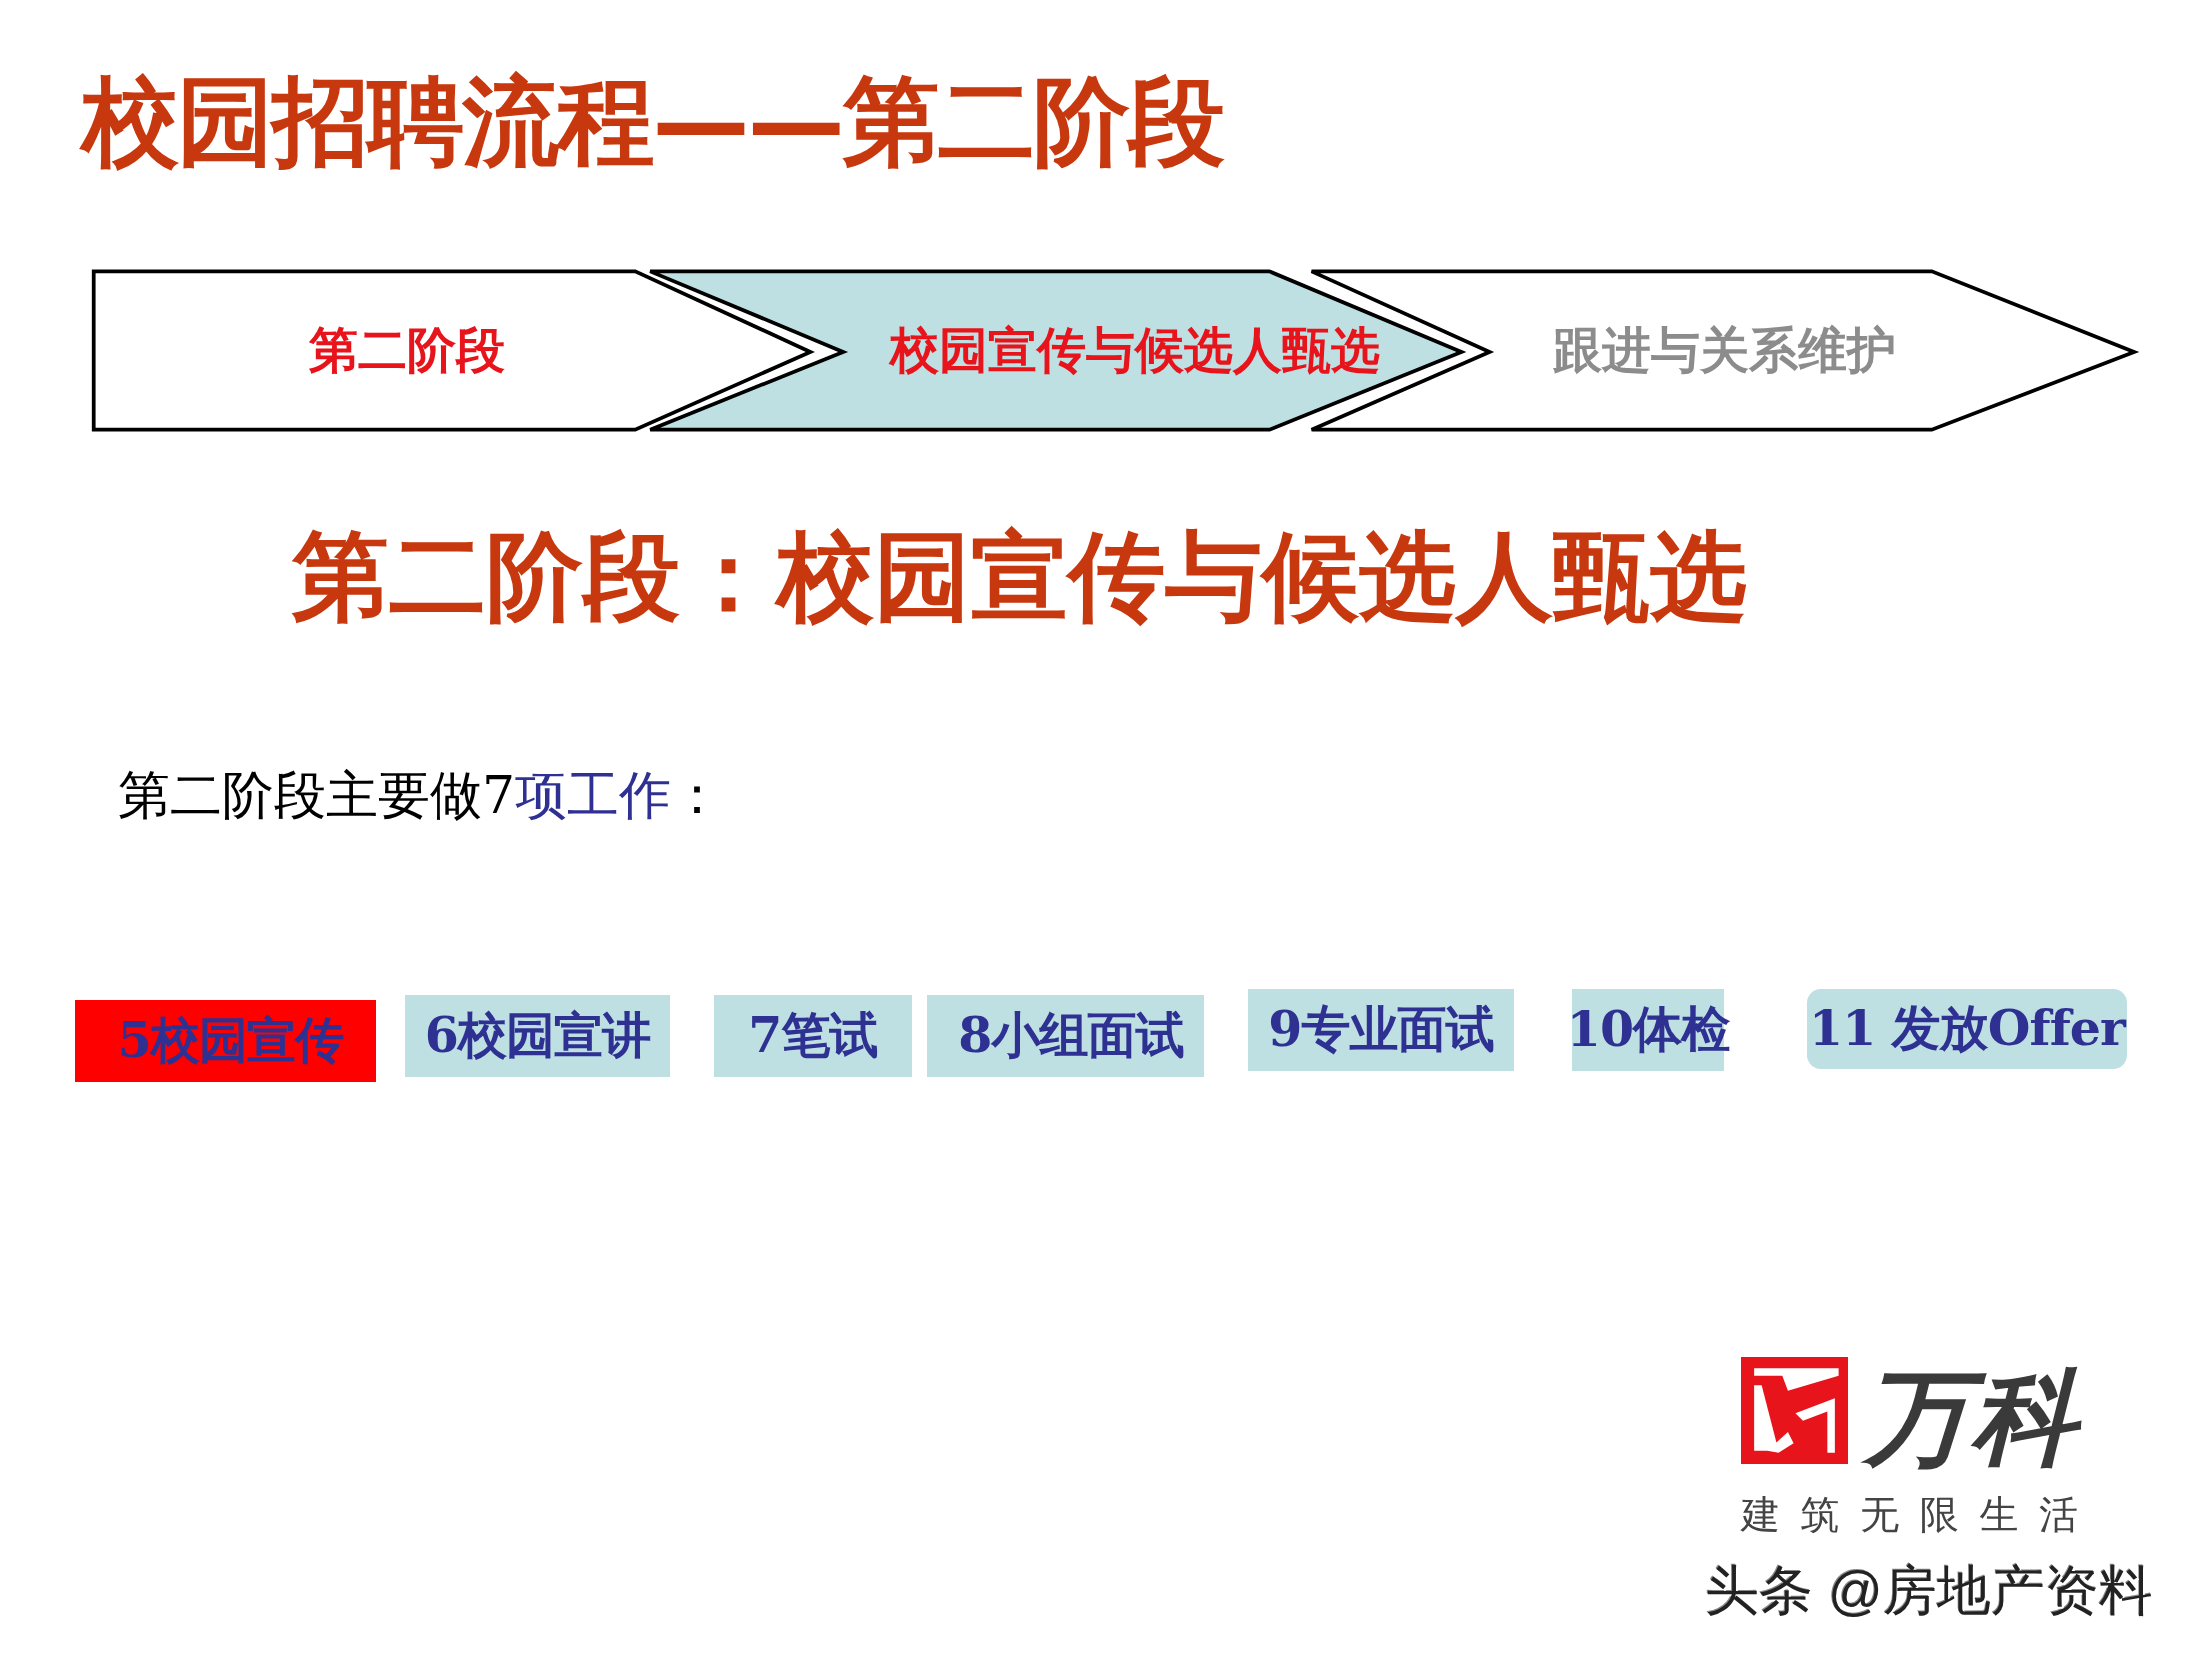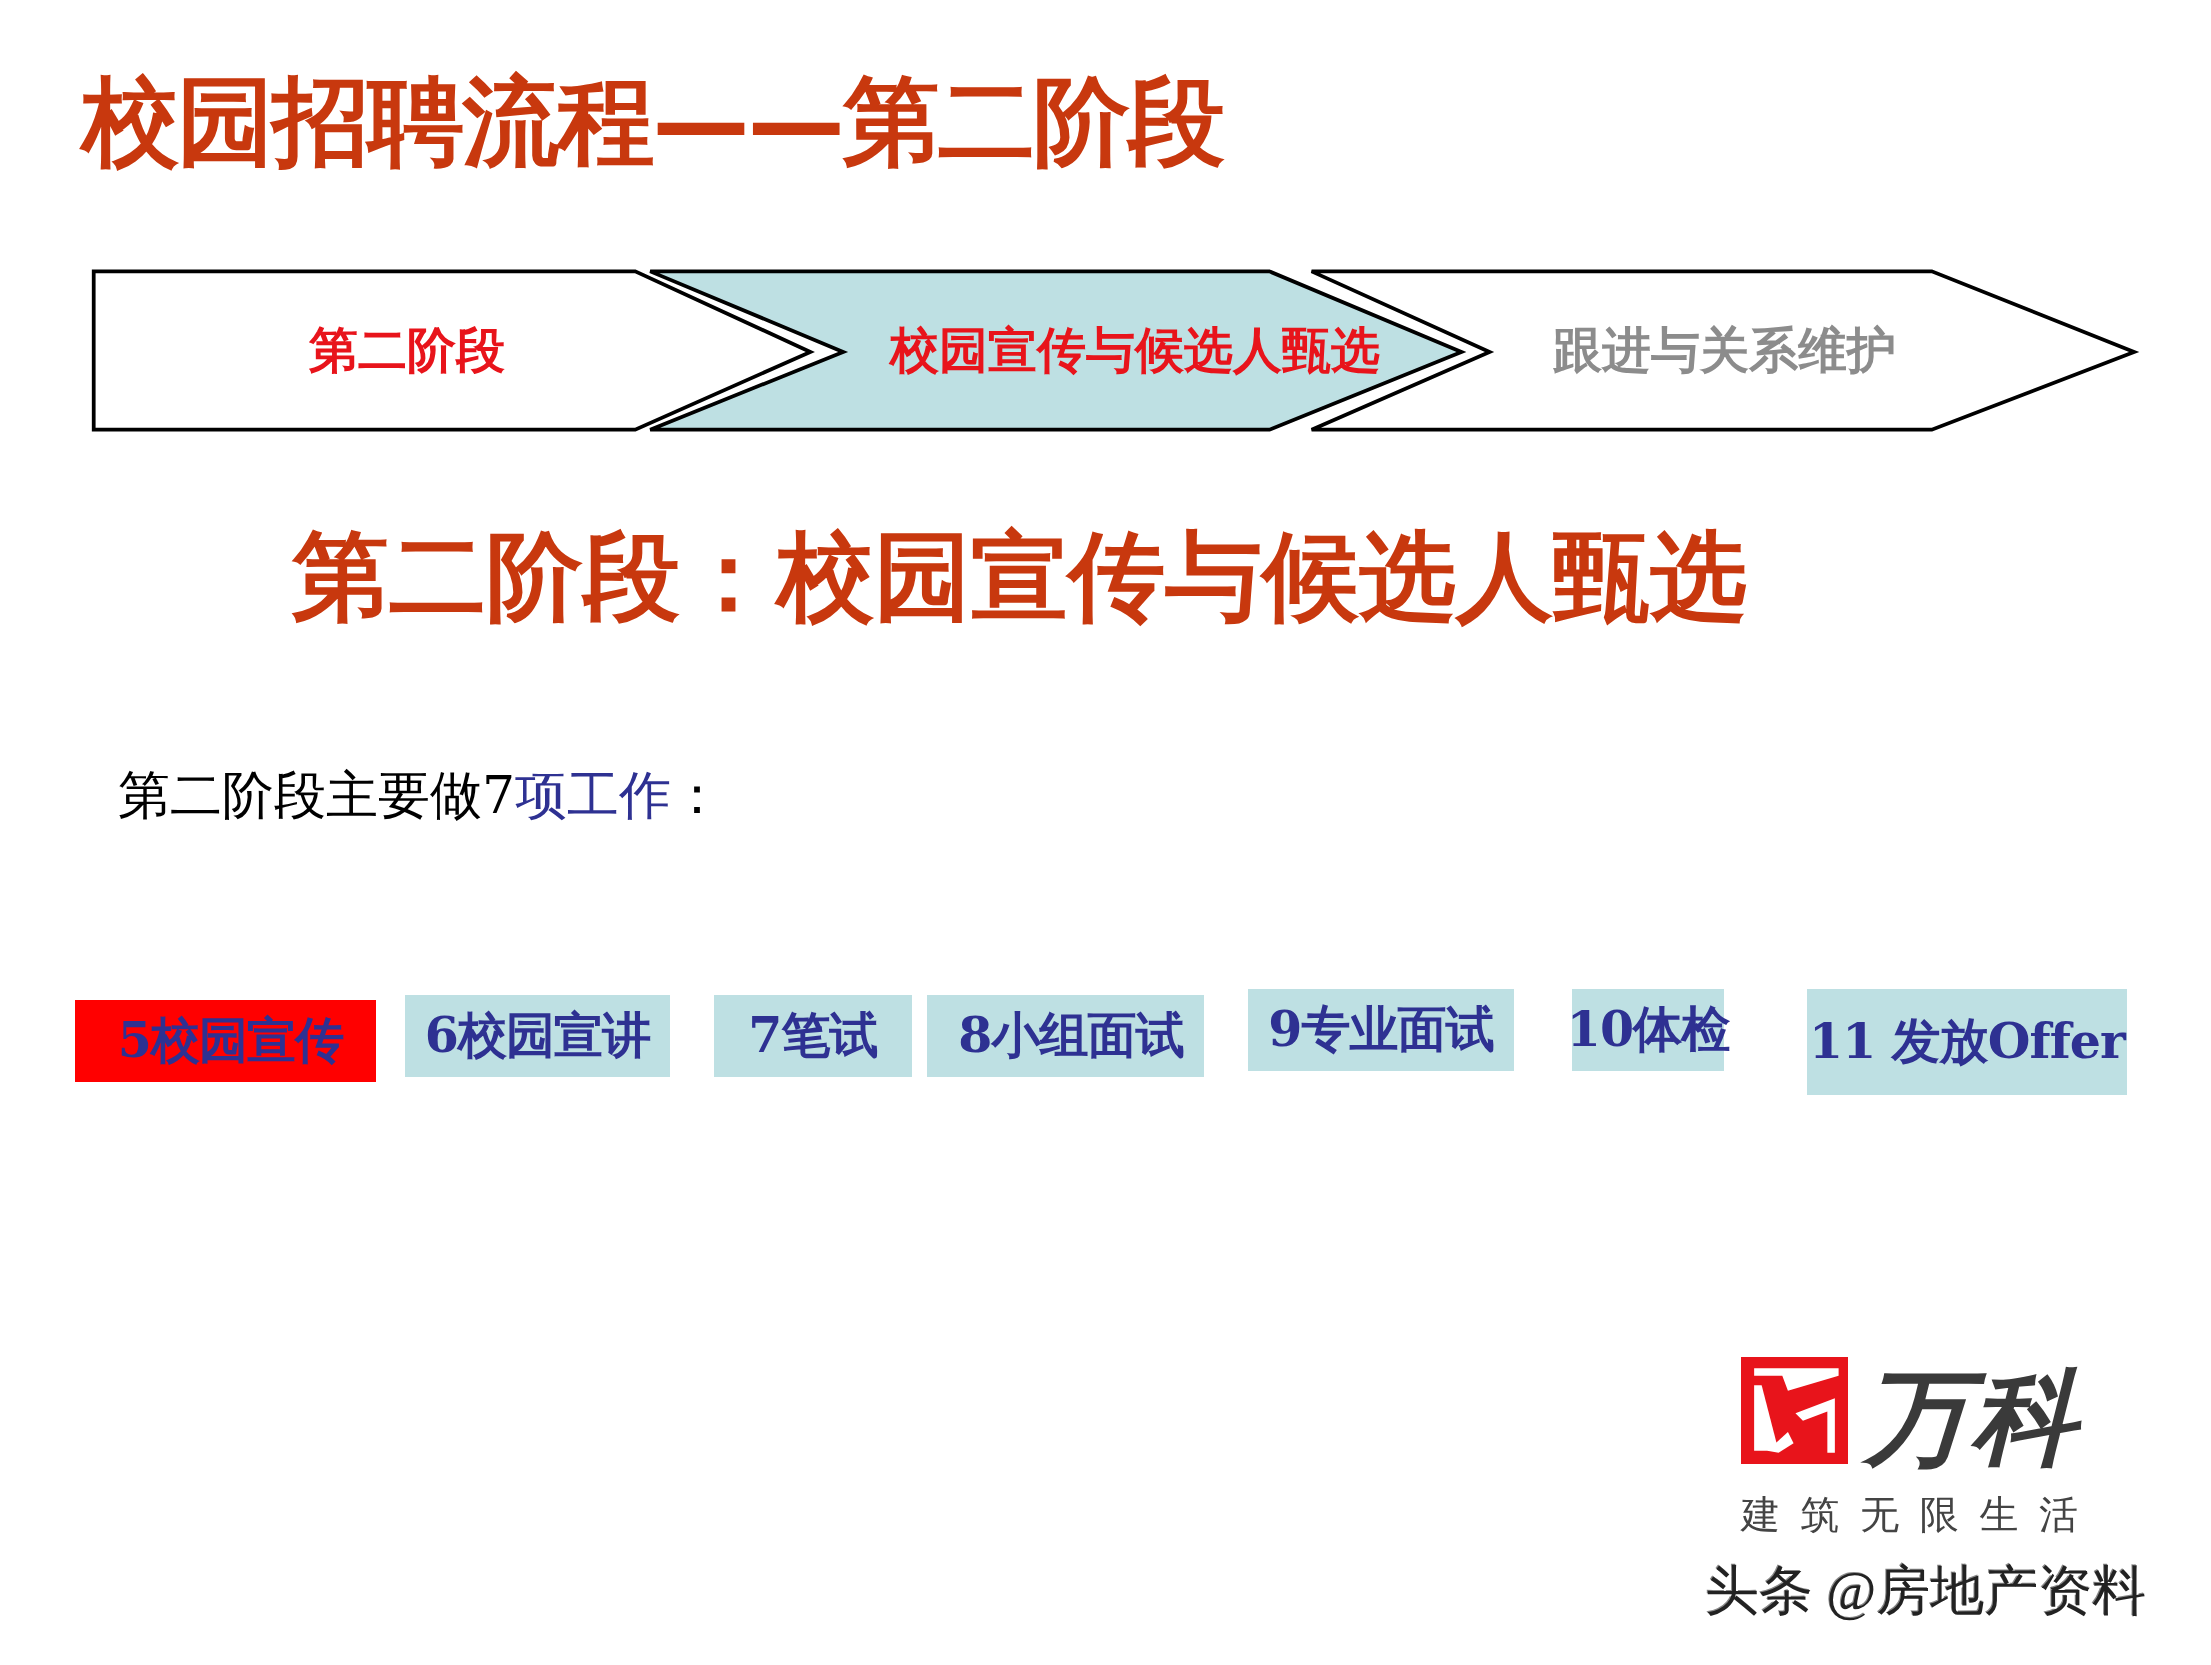--- a/index.html
+++ b/index.html
@@ -9,21 +9,21 @@
   .arrows{left:0;top:262px;width:2211px;height:178px;}
   .arrow-label{position:absolute;top:56px;font-size:49px;font-weight:bold;white-space:nowrap;font-family:"DejaVu Sans","Liberation Sans",sans-serif;}
   .subtitle{left:292px;top:513px;font-size:97px;font-weight:bold;color:#C8380E;white-space:nowrap;font-family:"DejaVu Sans","Liberation Sans",sans-serif;}
   .intro{left:118px;top:761px;font-size:52px;color:#000;white-space:nowrap;font-family:"DejaVu Serif","Liberation Serif",serif;}
   .intro .hl{color:#2E3192;}
   .task{position:absolute;display:flex;align-items:center;justify-content:center;background:#BEE0E3;color:#2E3192;font-size:49px;font-weight:bold;white-space:nowrap;font-family:"DejaVu Serif","Liberation Serif",serif;letter-spacing:-0.9px;}
   .task.active{background:#FF0000;}
   .logo-mark{left:1741px;top:1357px;width:107px;height:107px;}
   .logo-text{left:1864px;top:1349px;font-size:105px;font-weight:bold;font-style:italic;color:#3A3A3A;font-family:"DejaVu Sans","Liberation Sans",sans-serif;letter-spacing:1.9px;white-space:nowrap;}
   .logo-tag{left:1741px;top:1488px;font-size:39px;color:#444;letter-spacing:20.6px;white-space:nowrap;font-family:"DejaVu Sans","Liberation Sans",sans-serif;}
-  .watermark{left:1705px;top:1555px;font-size:54px;color:#222;white-space:nowrap;font-family:Liberation Serif, serif;text-shadow:1.9px 1.9px 0 #fff,-0.9px -0.9px 0 #888;}
+  .watermark{left:1705px;top:1555px;font-size:54px;color:#222;white-space:nowrap;font-family:Liberation Sans, sans-serif;text-shadow:1.9px 1.9px 0 #fff,-0.9px -0.9px 0 #888;}
 </style>
 </head>
 <body>
 
 <div class="abs title">校园招聘流程——第二阶段</div>
 
 <div class="abs arrows">
   <svg width="2211" height="178" viewBox="0 280 2360 190" style="position:absolute;left:0;top:0;">
     <polygon points="100,290 678,290 865,376 678,459 100,459" fill="#FFFFFF" stroke="#000" stroke-width="4"></polygon>
     <polygon points="694,290 1355,290 1560,376 1355,459 694,459 900,376" fill="#BEE0E3" stroke="#000" stroke-width="4"></polygon>
@@ -37,21 +37,21 @@
 <div class="abs subtitle">第二阶段：校园宣传与候选人甄选</div>
 
 <div class="abs intro"><span>第二阶段主要做7</span><span class="hl">项工作</span><span>：</span></div>
 
 <div class="task active" style="left:75px;top:1000px;width:291px;height:82px;padding-left:10px;">5校园宣传</div>
 <div class="task" style="left:405px;top:995px;width:265px;height:82px;">6校园宣讲</div>
 <div class="task" style="left:714px;top:995px;width:198px;height:82px;">7笔试</div>
 <div class="task" style="left:927px;top:995px;width:266px;height:82px;padding-left:11px;">8小组面试</div>
 <div class="task" style="left:1248px;top:989px;width:266px;height:82px;">9专业面试</div>
 <div class="task" style="left:1572px;top:989px;width:152px;height:82px;">10体检</div>
-<div class="task" style="left:1807px;top:989px;width:320px;height:106px;">11 发放Offer</div>
+<div class="task" style="left:1807px;top:989px;width:320px;height:80px;border-radius:14px;">11 发放Offer</div>
 
 <svg class="abs logo-mark" viewBox="0 0 114 114">
   <rect x="0" y="0" width="114" height="114" fill="#E8141B"></rect>
   <polygon points="14,12 104,12 104,20 50,36 44,20 14,20" fill="#fff"></polygon>
   <polygon points="14,30 22,30 40,100 14,100" fill="#fff"></polygon>
   <polygon points="58,60 100,44 100,102 92,102 92,58 66,68" fill="#fff"></polygon>
   <polygon points="28,100 50,80 56,92 40,102" fill="#fff"></polygon>
 </svg>
 <div class="abs logo-text">万科</div>
 <div class="abs logo-tag">建筑无限生活</div>

